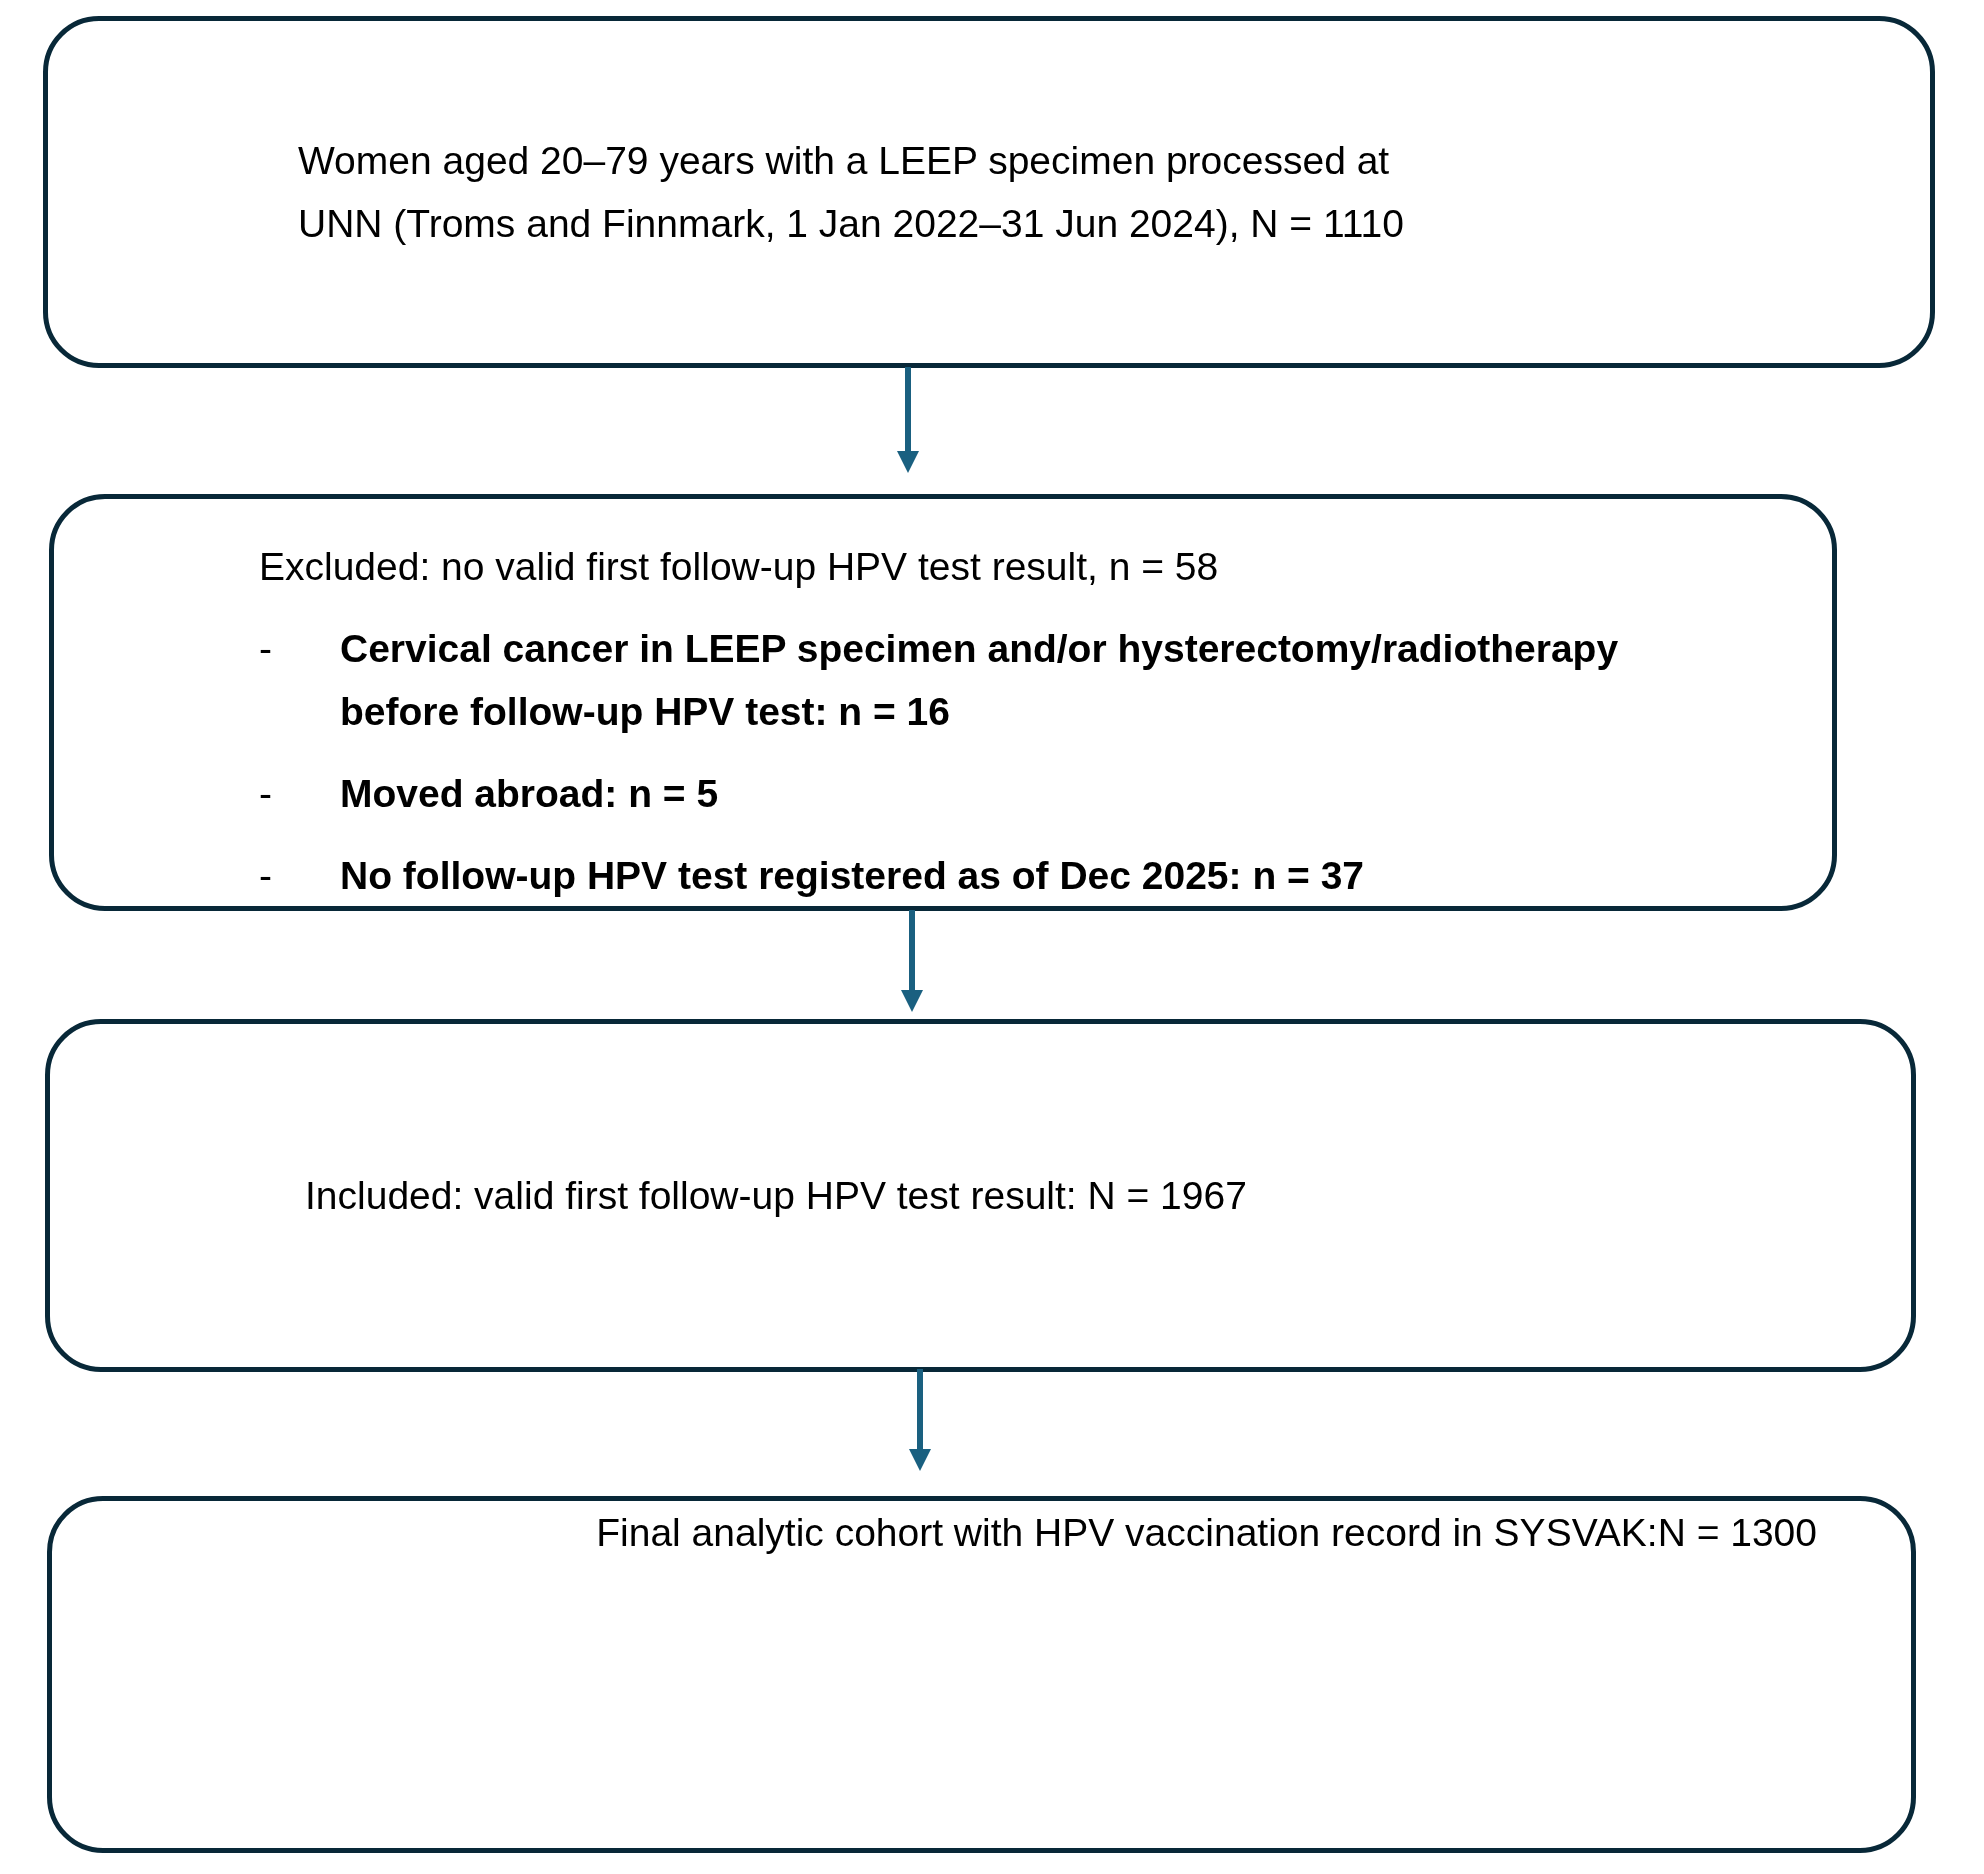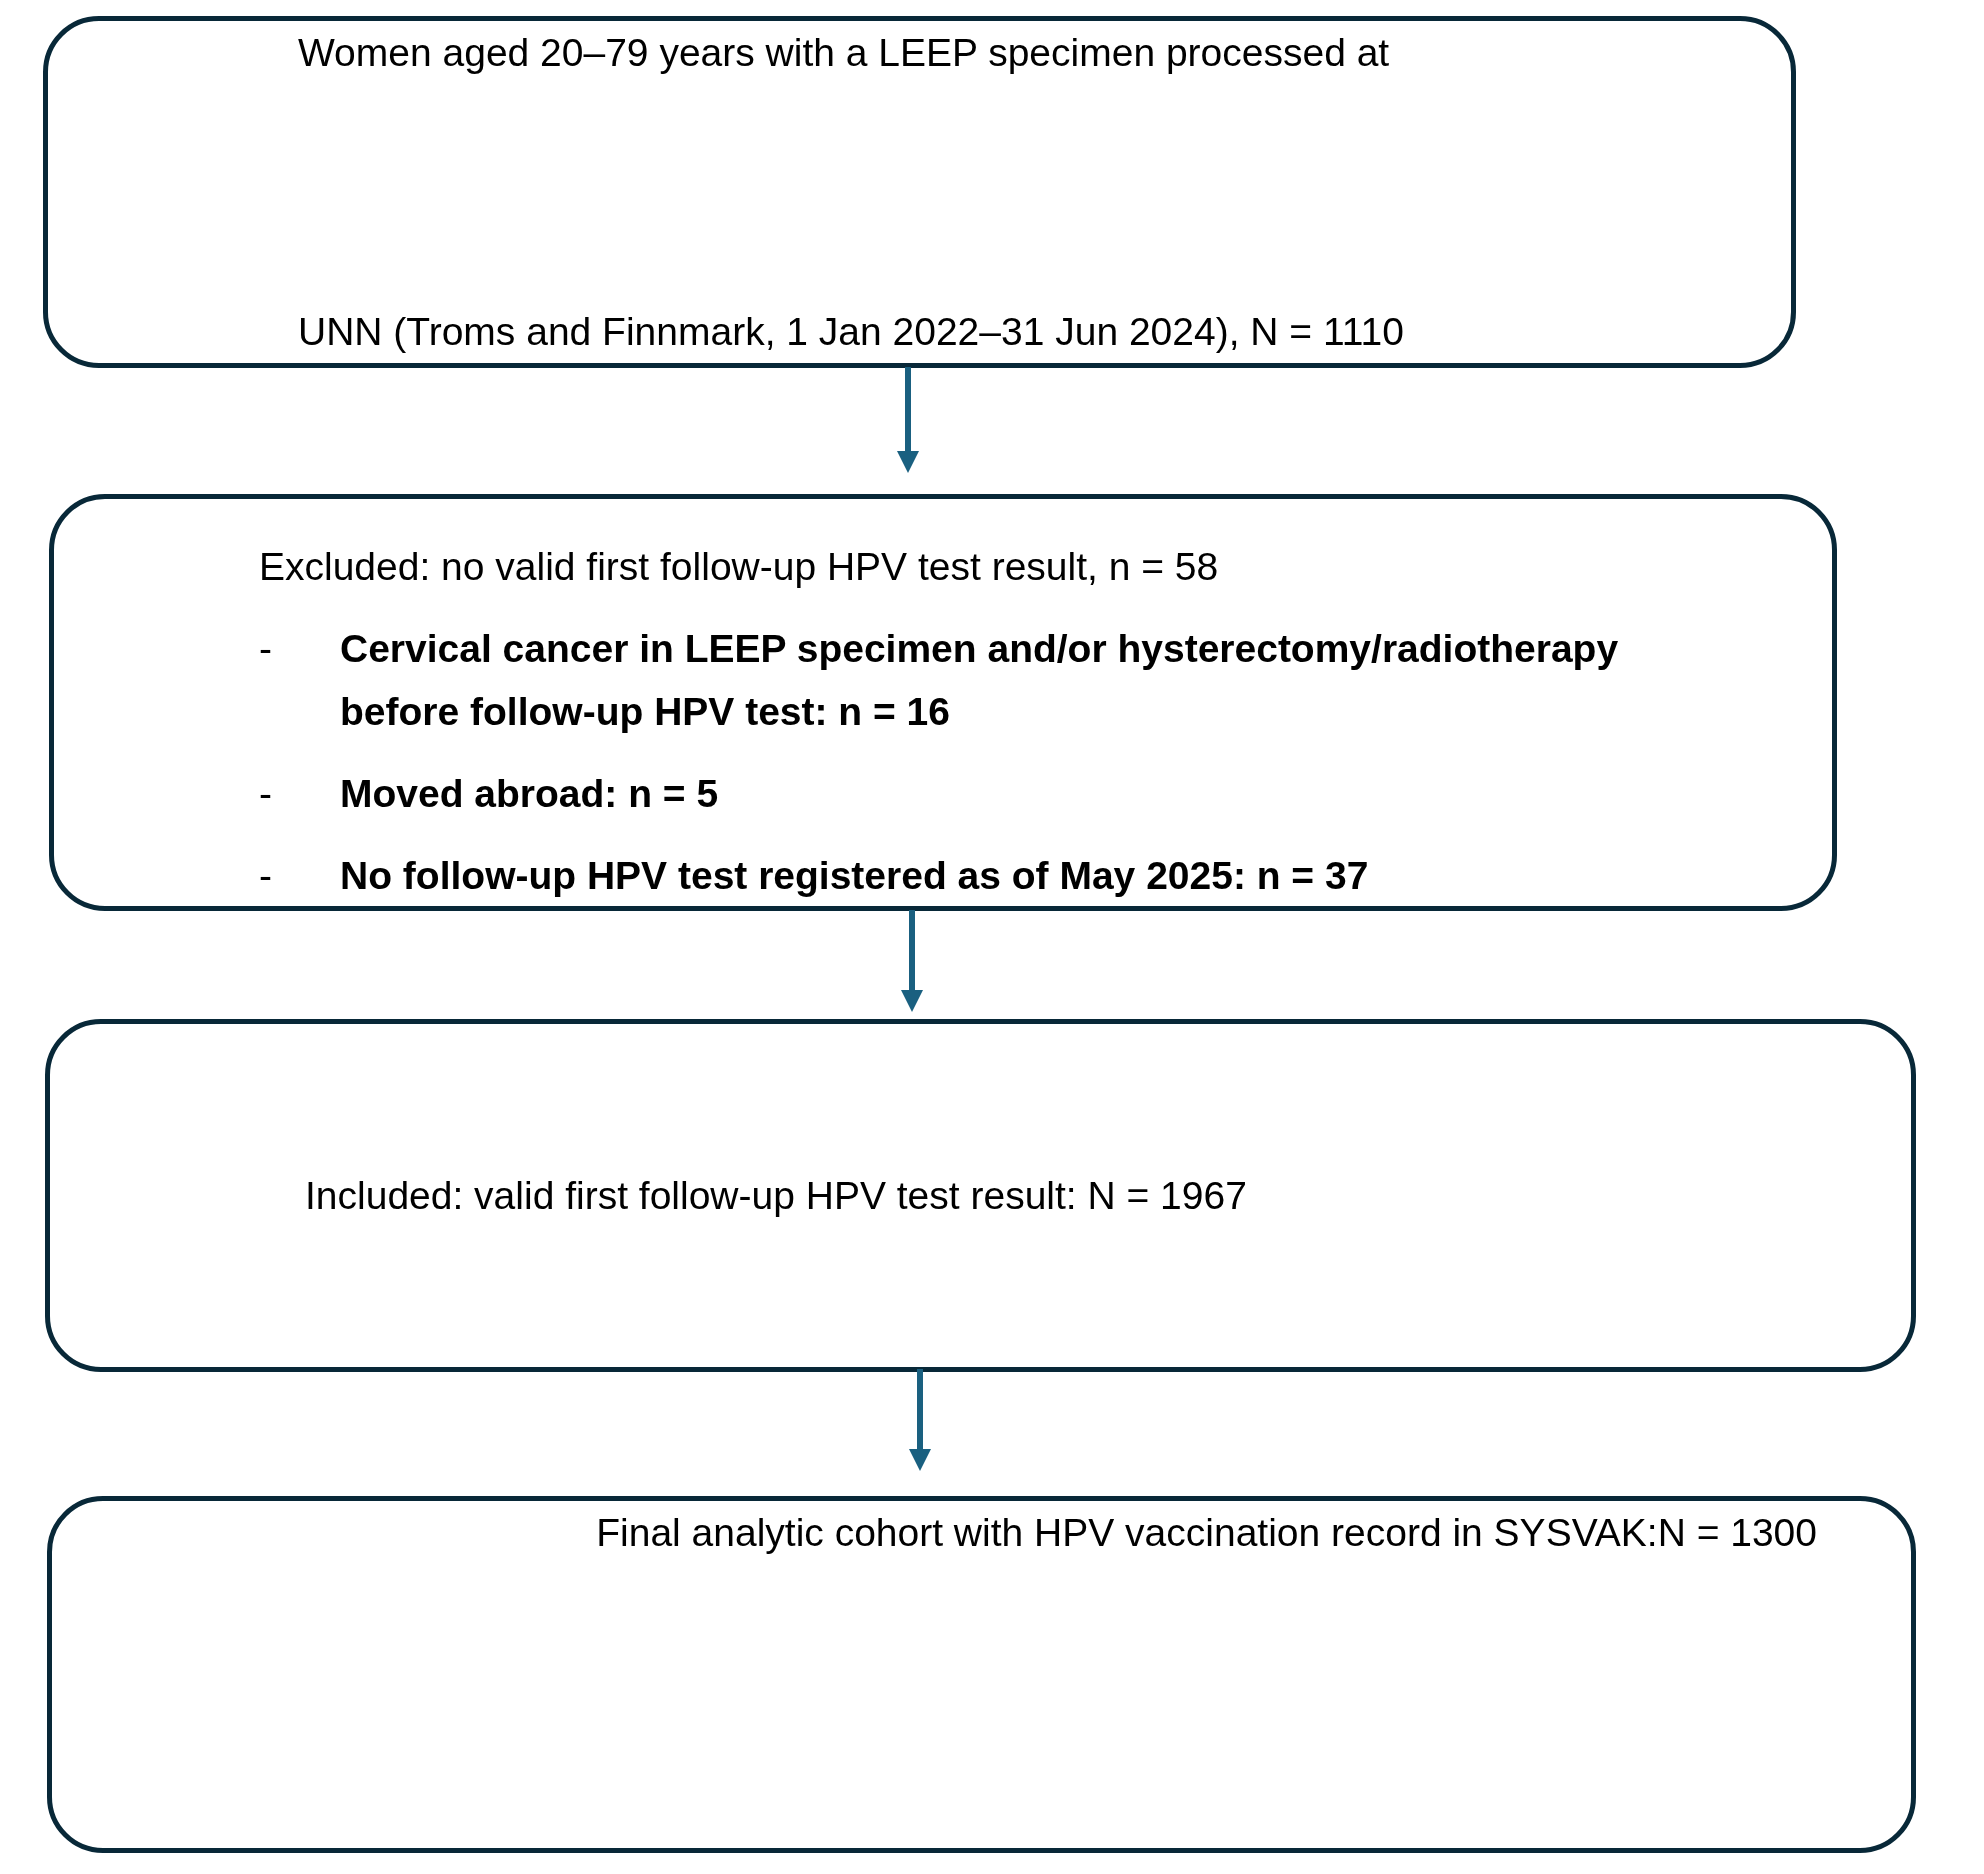--- a/index.html
+++ b/index.html
@@ -20,22 +20,22 @@
     box-sizing: border-box;
     border: 5.6px solid #082838;
     border-radius: 56px;
     background: #FFFFFF;
     font-size: 39px;
     line-height: 63px;
     color: #000000;
   }
   .box-population {
     left: 43px; top: 16px;
-    width: 1753px; height: 352px;
-    display: flex; flex-direction: column; justify-content: space-between;
+    width: 1892px; height: 352px;
+    display: flex; flex-direction: column; justify-content: center;
     padding-left: 250px; padding-right: 79px;
   }
   .box-excluded {
     left: 49px; top: 494px;
     width: 1788px; height: 417px;
     padding: 36px 77px 0 205px;
   }
   .box-included {
     left: 45px; top: 1019px;
     width: 1871px; height: 353px;
@@ -111,21 +111,21 @@
     <div class="bullet-row">
       <span class="bullet-marker">-</span>
       <span class="bullet-text">Cervical cancer in LEEP specimen and/or hysterectomy/radiotherapy before follow-up HPV test: n = 16</span>
     </div>
     <div class="bullet-row">
       <span class="bullet-marker">-</span>
       <span class="bullet-text">Moved abroad: n = 5</span>
     </div>
     <div class="bullet-row">
       <span class="bullet-marker">-</span>
-      <span class="bullet-text">No follow-up HPV test registered as of May 2025: n = 37</span>
+      <span class="bullet-text">No follow-up HPV test registered as of Dec 2025: n = 37</span>
     </div>
   </section>
 
   <div class="arrow arrow-2">
     <div class="arrow-shaft"></div>
     <div class="arrow-head"></div>
   </div>
 
   <section class="box box-included">
     <p class="text-line">Included: valid first follow-up HPV test result: N = 1967</p>

